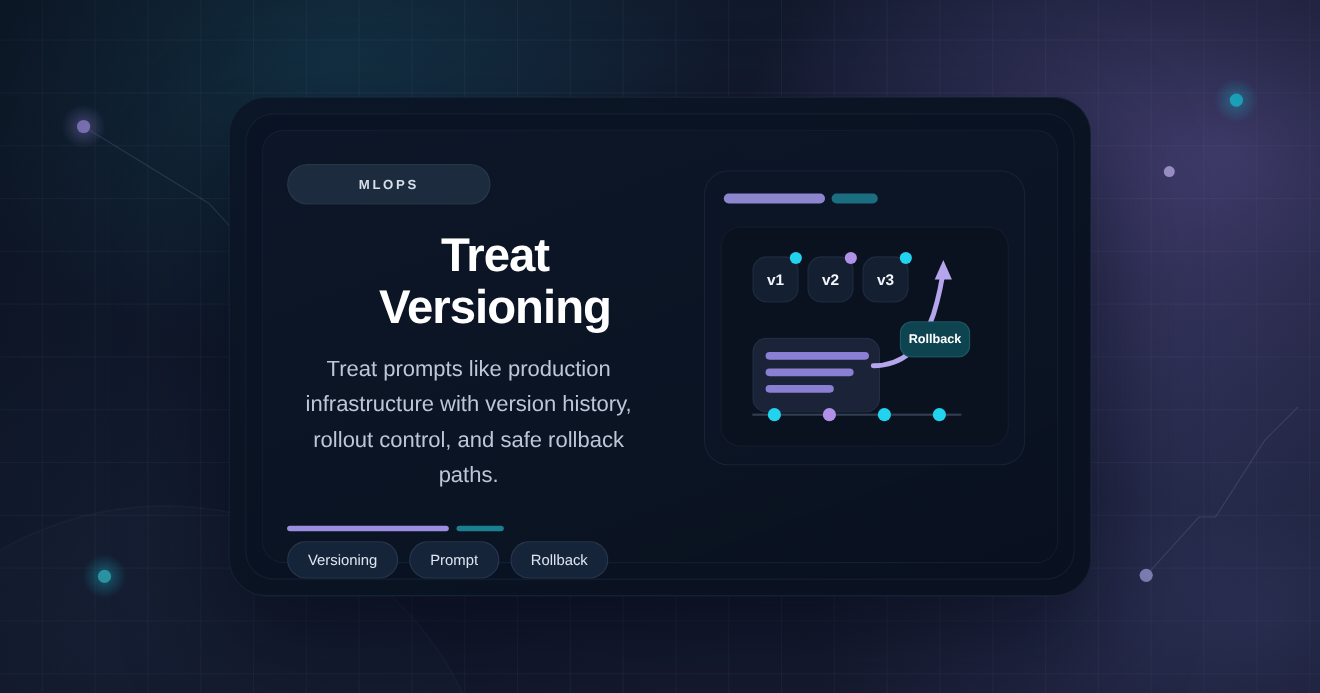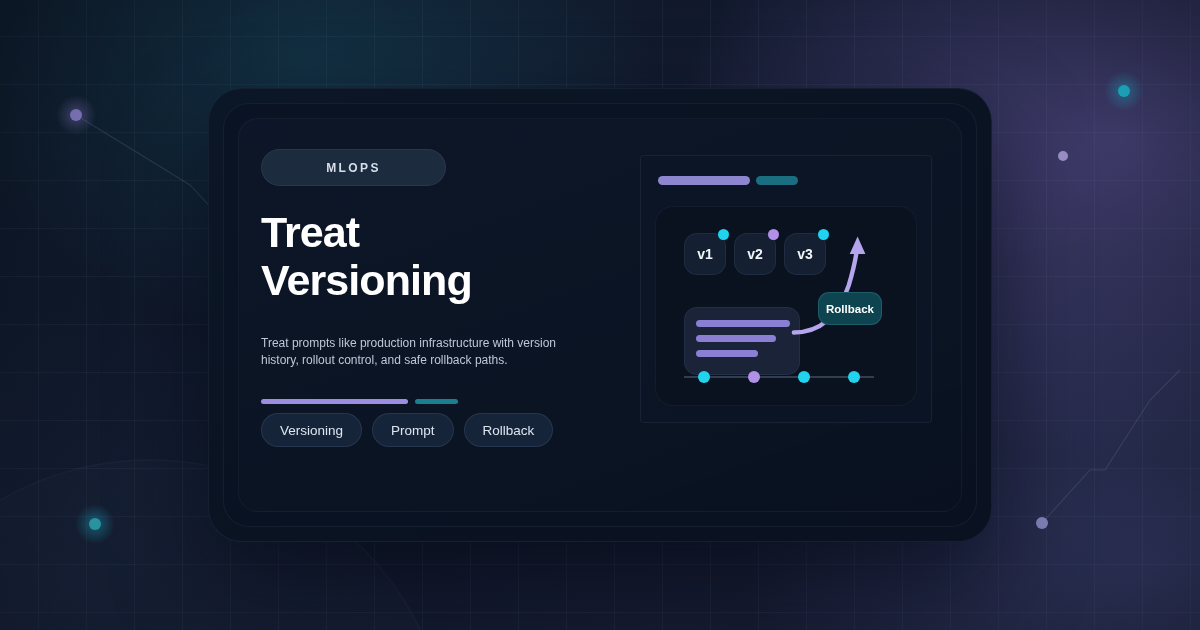--- a/index.html
+++ b/index.html
@@ -47,55 +47,56 @@
     border-radius:26px;
     border:1px solid rgba(120,150,190,0.09);
     background:rgba(10,19,34,0.55);
   }
   .card-inner {
     position:absolute; left:14px; top:14px; right:14px; bottom:14px;
     border-radius:20px;
     border:1px solid rgba(120,150,190,0.07);
     background:linear-gradient(160deg,rgba(13,24,41,0.85) 0%,rgba(10,18,32,0.9) 100%);
     display:flex;
+    text-align:center;
   }
 
   
   .left { width:400px; padding:30px 0 0 22px; position:relative; }
   .badge {
     width:185px; height:37px; border-radius:19px;
     background:#1d2b3e;
     border:1px solid rgba(140,170,205,0.10);
     display:flex; align-items:center; justify-content:center;
     color:#d6dfea; font-size:12px; font-weight:bold; letter-spacing:2.4px;
   }
   .title {
     margin-top:22px;
     font-size:43px; line-height:48px; font-weight:bold;
     color:#ffffff; letter-spacing:-0.9px;
   }
   .subtitle {
-    margin-top:31px; width:330px;
-    font-size:12px; line-height:17px; color:#bcc8d8;
+    margin-top:16px; width:330px;
+    font-size:20px; line-height:32px; color:#bcc8d8;
   }
   .bars { margin-top:30px; display:flex; gap:7px; align-items:center; }
   .bar-a { width:147px; height:5px; border-radius:3px; background:#9b8de0; }
   .bar-b { width:43px; height:5px; border-radius:3px; background:#1a7f8e; }
   .pills { margin-top:9px; display:flex; gap:10px; }
   .pill {
     height:34px; padding:0 18px; border-radius:17px;
     background:#16243a; border:1px solid rgba(140,170,205,0.14);
     display:flex; align-items:center; color:#dde5ef; font-size:13.5px;
   }
 
   
   .right { flex:1; position:relative; }
   .panel-outer {
     position:absolute; left:1px; top:36px; width:292px; height:268px;
-    border-radius:4px;
+    border-radius:22px;
     border:1px solid rgba(120,150,190,0.11);
     background:rgba(12,22,38,0.65);
   }
   .panel-head { position:absolute; left:17px; top:20px; display:flex; gap:6px; }
   .head-bar-a { width:92px; height:9px; border-radius:5px; background:#8d86cf; }
   .head-bar-b { width:42px; height:9px; border-radius:5px; background:#1b6e80; }
   .panel-inner {
     position:absolute; left:14px; top:50px; right:14px; bottom:16px;
     border-radius:18px;
     border:1px solid rgba(120,150,190,0.08);

